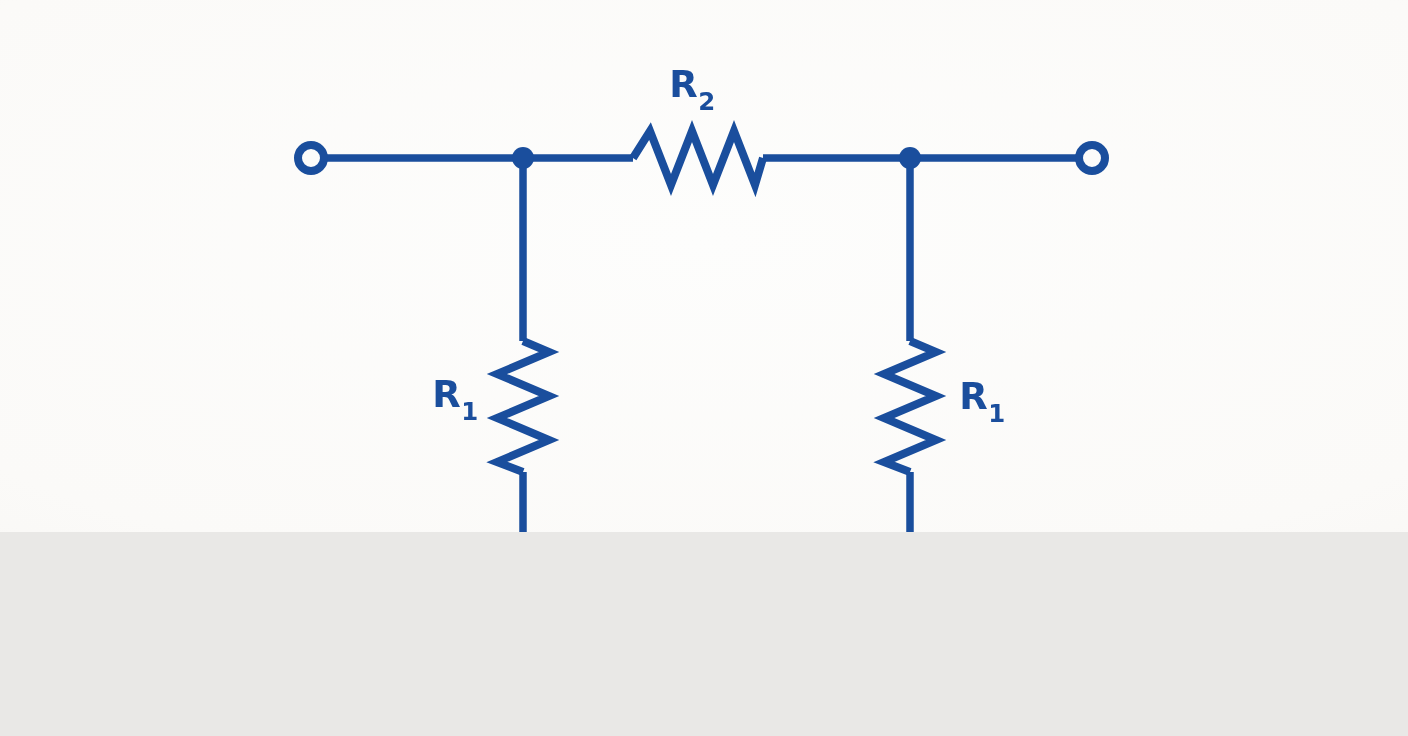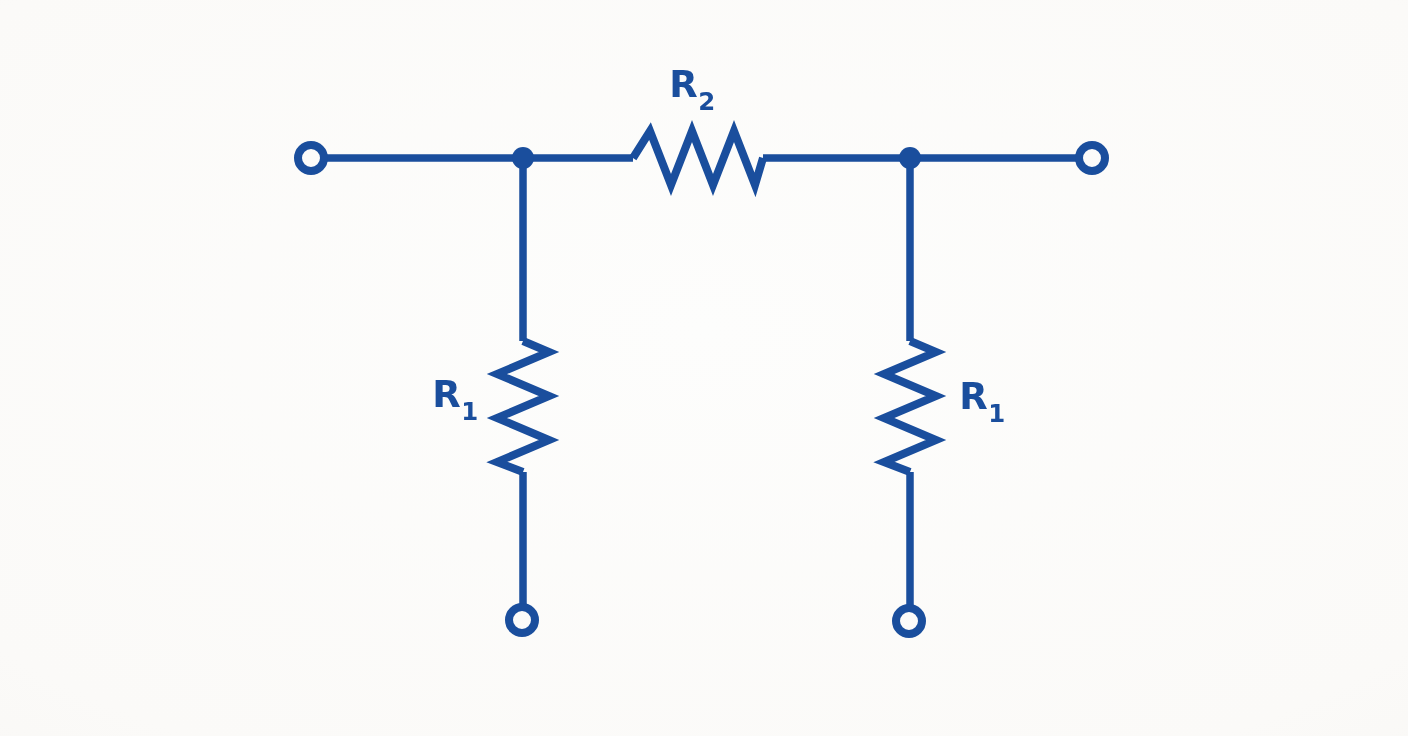--- a/index.html
+++ b/index.html
@@ -7,21 +7,21 @@
     --bg:#fbfaf8;
   }
   html,body{margin:0;padding:0;}
   body{
     font-family:"DejaVu Sans","Liberation Sans",sans-serif;
     background:#e9e8e6;
   }
   .stage{
     position:relative;
     width:1408px;
-    height:736px;
+    height:532px;
     margin:0 auto;
     overflow:hidden;
     background:radial-gradient(ellipse 120% 120% at 50% 45%, #fdfdfc 0%, var(--bg) 55%, #f3f2ef 100%);
   }
   .stage svg{
     position:absolute;
     left:0;top:0;
     width:1408px;height:736px;
     display:block;
   }

